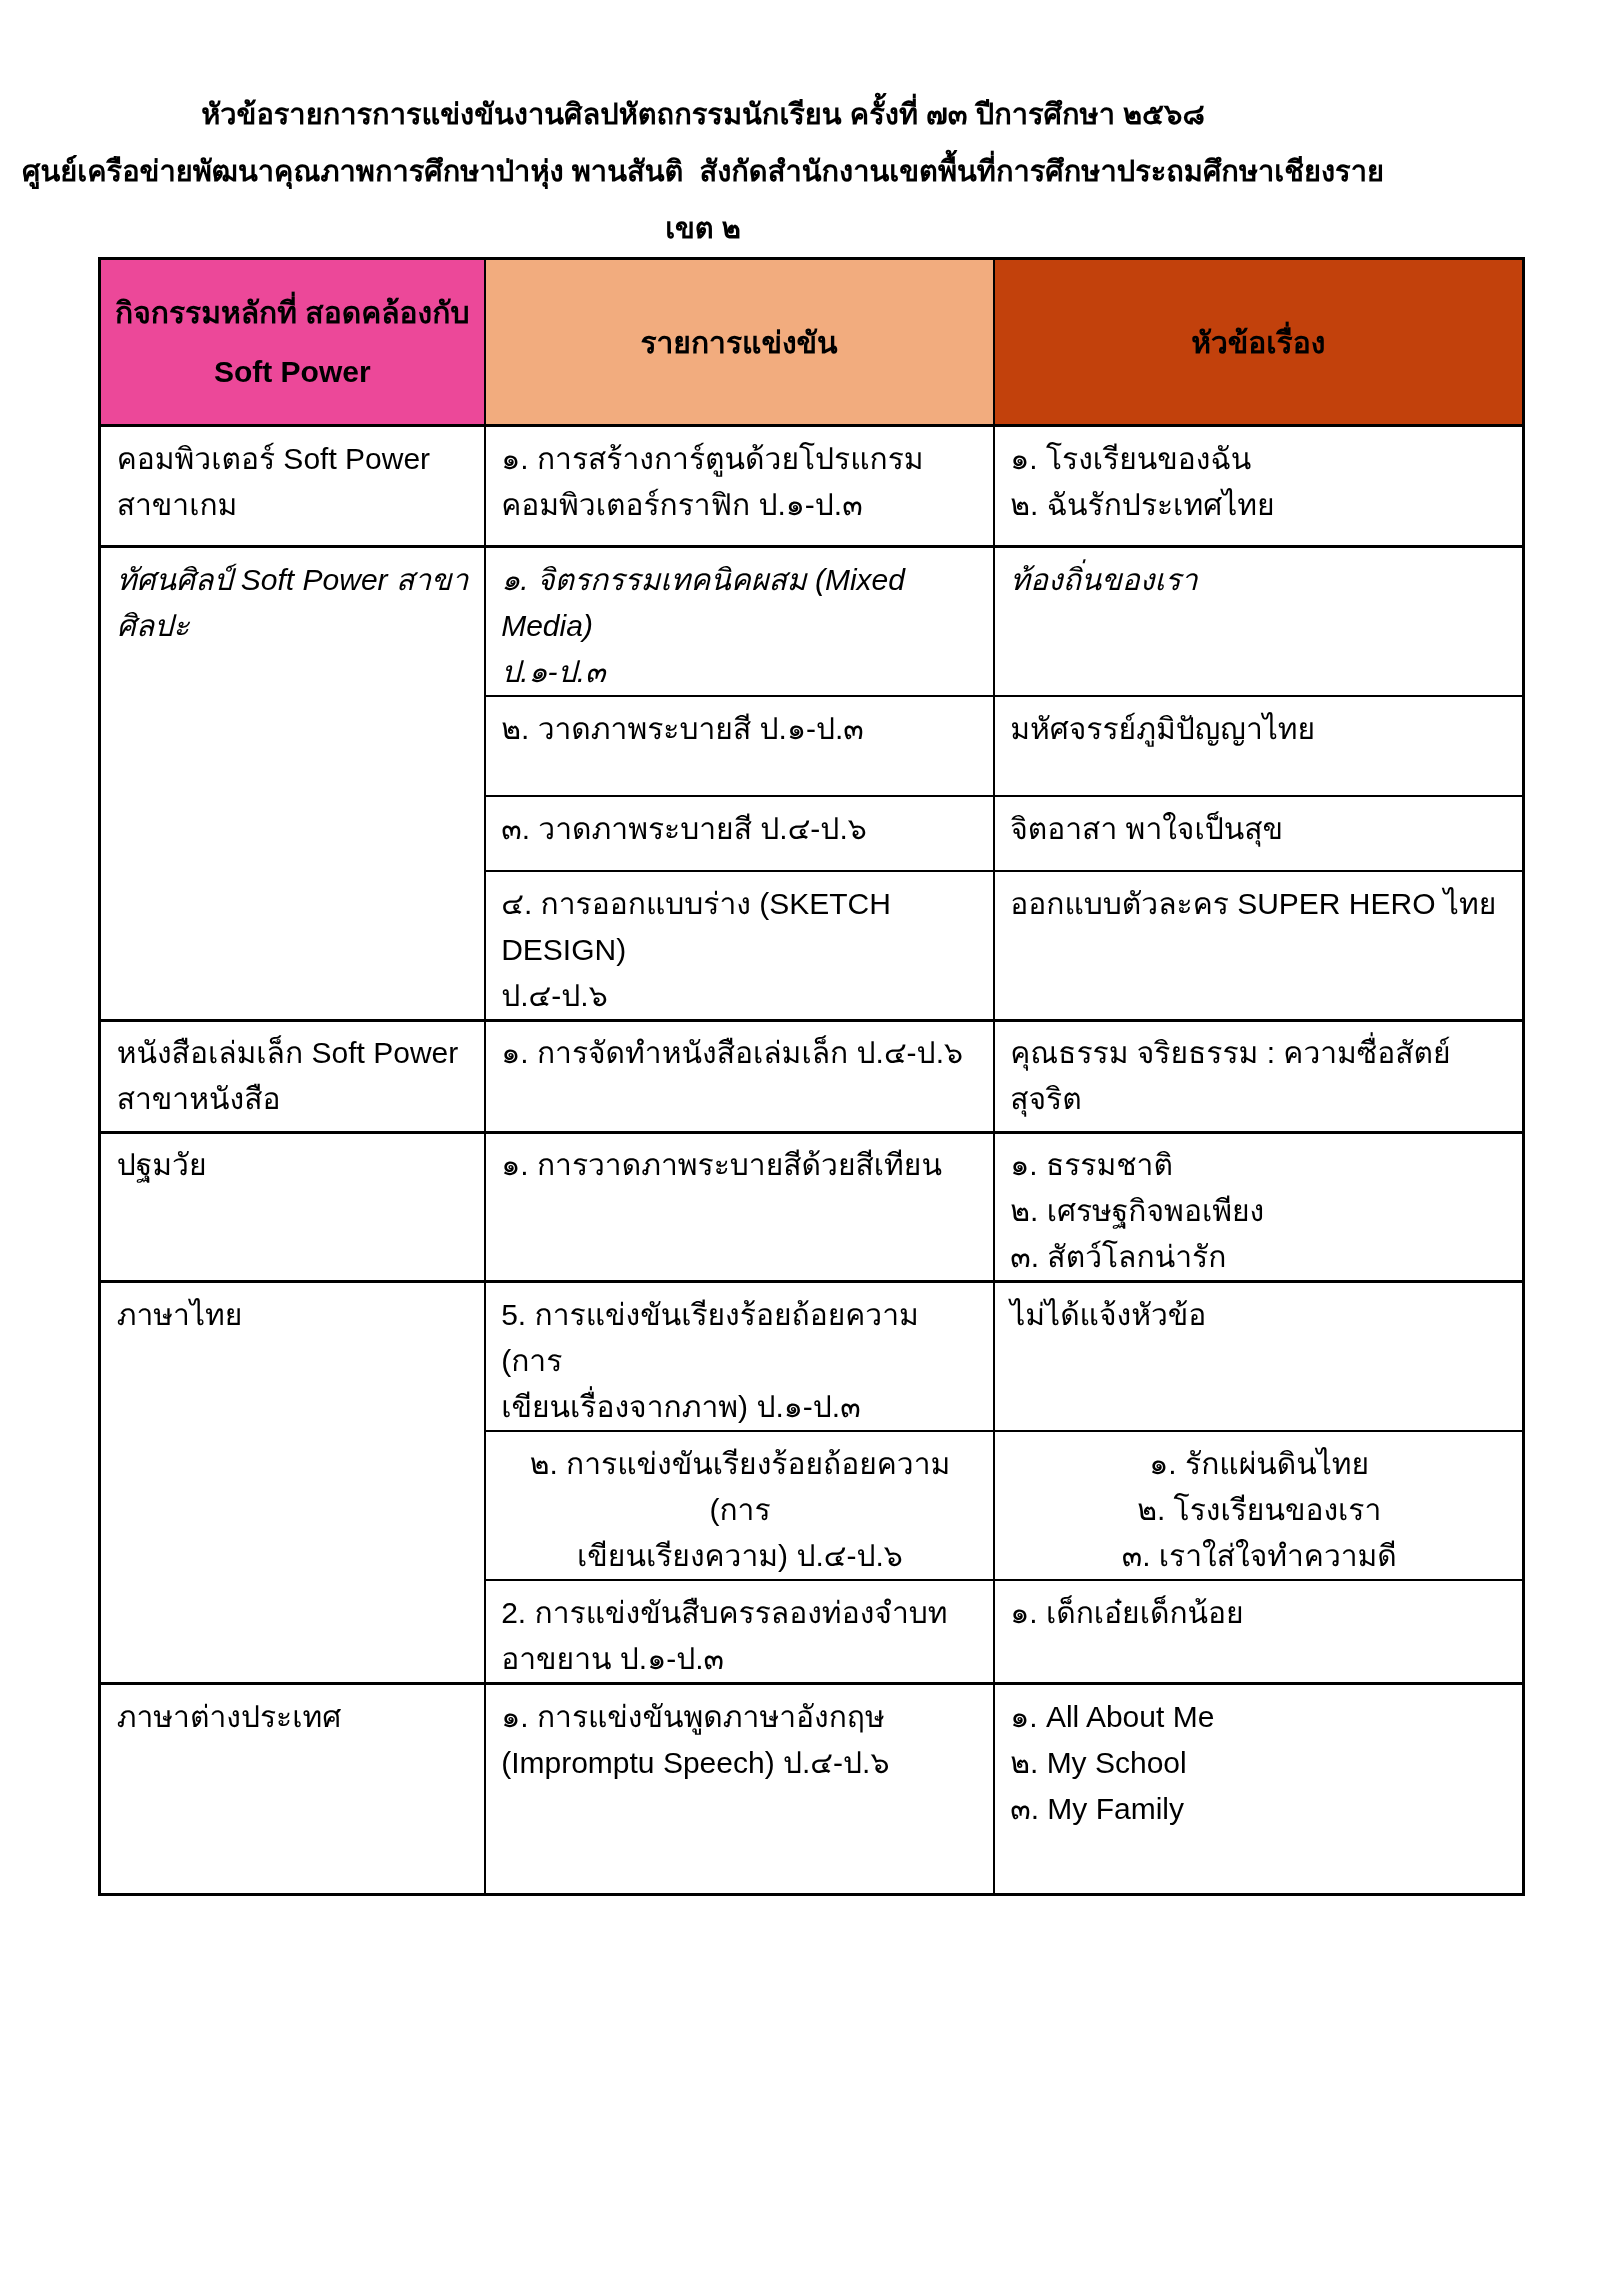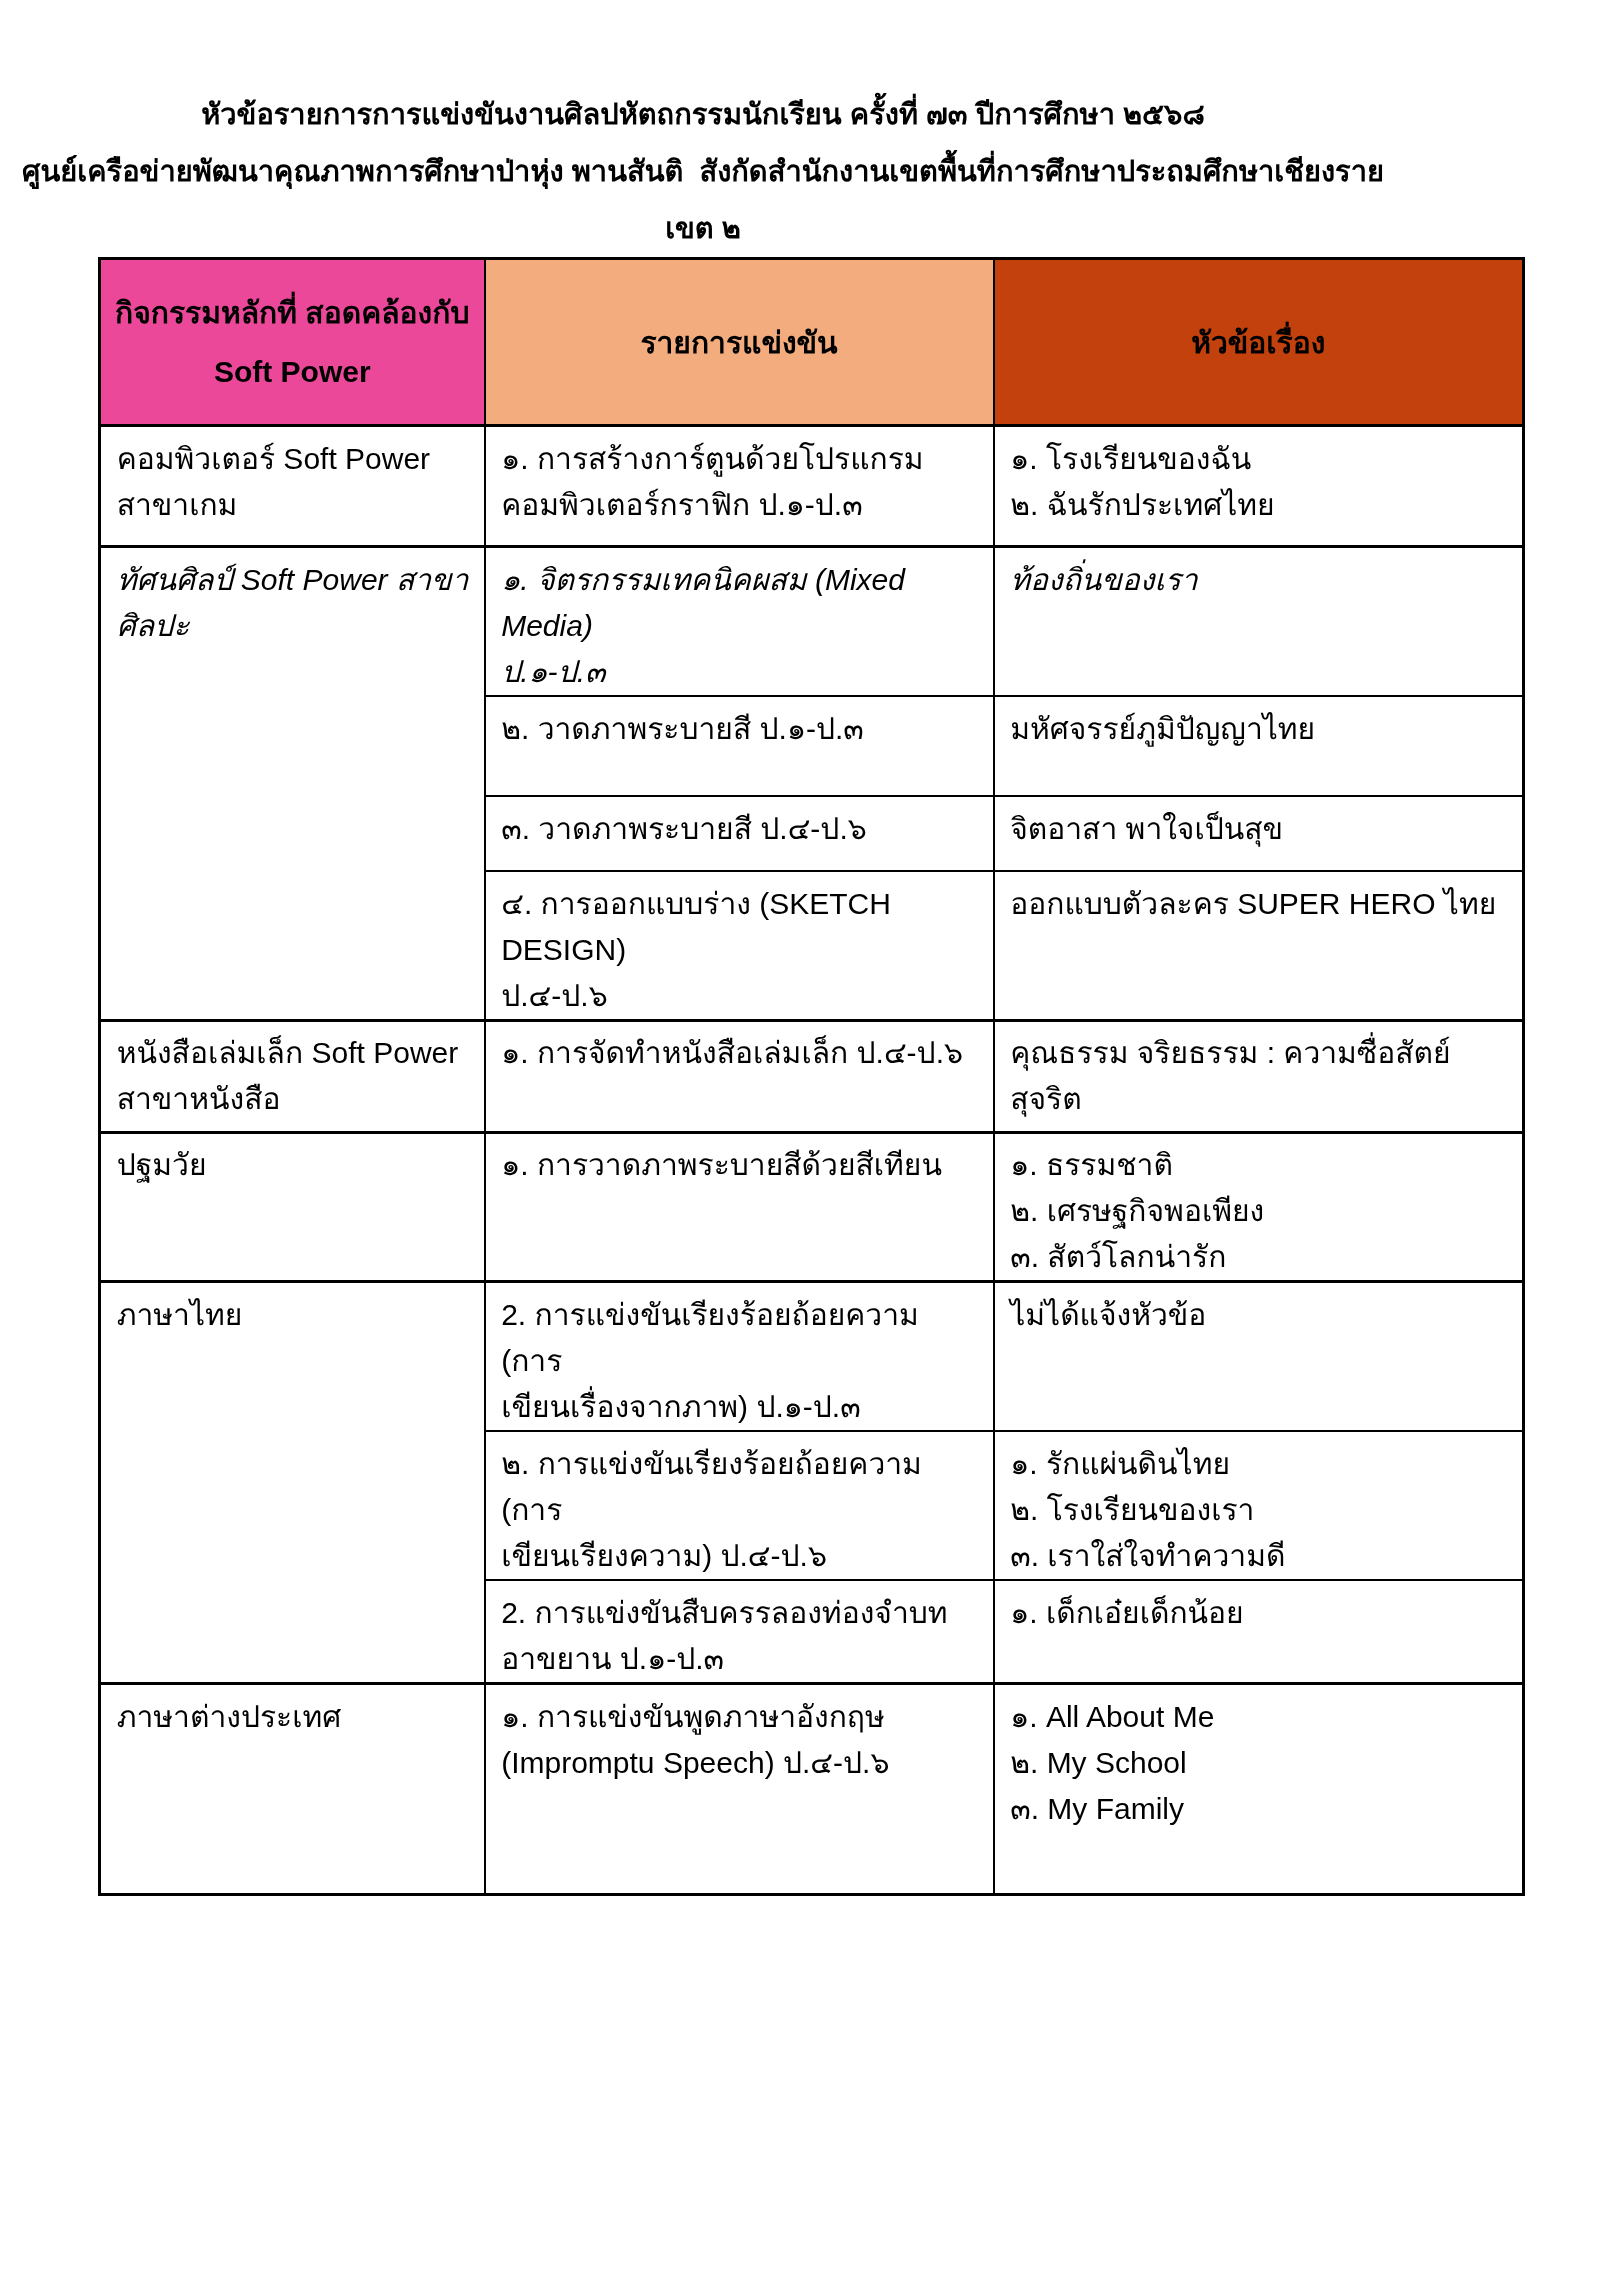--- a/index.html
+++ b/index.html
@@ -132,28 +132,28 @@
           <div class="line">๑. ธรรมชาติ</div>
           <div class="line">๒. เศรษฐกิจพอเพียง</div>
           <div class="line">๓. สัตว์โลกน่ารัก</div>
         </td>
       </tr>
       <tr class="group-start" style="height: 118px;">
         <td class="cat" rowspan="3">
           <div class="line">ภาษาไทย</div>
         </td>
         <td class="event">
-          <div class="line">2. การแข่งขันเรียงร้อยถ้อยความ (การ</div>
+          <div class="line">5. การแข่งขันเรียงร้อยถ้อยความ (การ</div>
           <div class="line">เขียนเรื่องจากภาพ) ป.๑-ป.๓</div>
         </td>
         <td class="topic">
           <div class="line">ไม่ได้แจ้งหัวข้อ</div>
         </td>
       </tr>
-      <tr class="sub-row" style="height: 131px;">
+      <tr class="sub-row" style="height: 131px; text-align: center;">
         <td class="event">
           <div class="line">๒. การแข่งขันเรียงร้อยถ้อยความ (การ</div>
           <div class="line">เขียนเรียงความ) ป.๔-ป.๖</div>
         </td>
         <td class="topic">
           <div class="line">๑. รักแผ่นดินไทย</div>
           <div class="line">๒. โรงเรียนของเรา</div>
           <div class="line">๓. เราใส่ใจทำความดี</div>
         </td>
       </tr>

